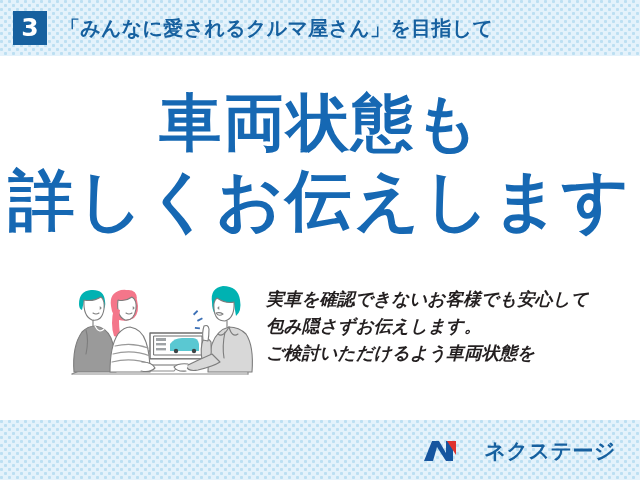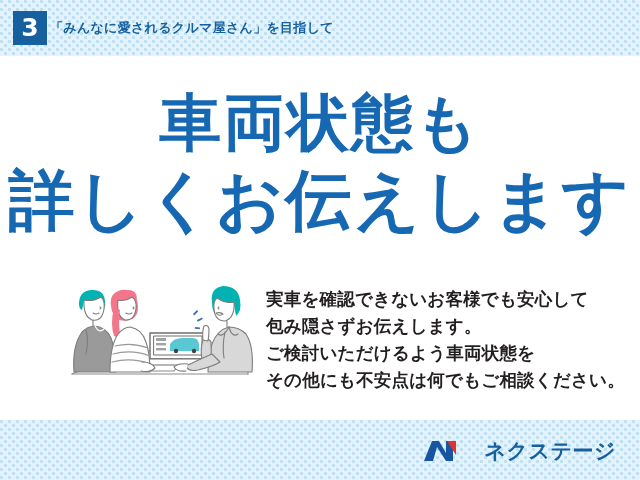--- a/index.html
+++ b/index.html
@@ -52,23 +52,23 @@
     background: #16609f;
     color: #ffffff;
     font-size: 25px;
     font-weight: bold;
     line-height: 34px;
     text-align: center;
     letter-spacing: 0;
     flex: none;
   }
   #header-title {
-    margin-left: 3px;
+    margin-left: 13px;
     color: #16609f;
-    font-size: 13px;
+    font-size: 20px;
     font-weight: bold;
     letter-spacing: 0.3px;
     white-space: nowrap;
   }
 
   
   #headline {
     position: absolute;
     top: 92px;
     left: 0;
@@ -103,20 +103,21 @@
   #body-copy {
     position: absolute;
     left: 266px;
     top: 286px;
     width: 350px;
     color: #231f20;
     font-size: 17.5px;
     font-weight: bold;
     line-height: 27px;
     letter-spacing: 0.2px;
+    font-style: italic;
   }
   .copy-line { display: block; white-space: nowrap; }
 
   
   #footer-band {
     top: 420px;
     height: 60px;
   }
   #logo {
     position: absolute;
@@ -234,21 +235,20 @@
         <path d="M135 44 l5 -2.6 l0.8 1.7 l-5 2.6 Z"></path>
         <path d="M133 51 l5 0.4 l-0.2 1.8 l-5 -0.4 Z"></path>
       </g>
     </svg>
   </div>
 
   <div id="body-copy">
     <span class="copy-line">実車を確認できないお客様でも安心して</span>
     <span class="copy-line">包み隠さずお伝えします。</span>
     <span class="copy-line">ご検討いただけるよう車両状態を</span>
-    <span class="copy-line">その他にも不安点は何でもご相談ください。</span>
   </div>
 
   <div id="footer-band" class="dot-band"></div>
   <div id="logo">
     <svg id="logo-mark" width="40" height="26" viewBox="0 0 40 26" xmlns="http://www.w3.org/2000/svg">
       <path d="M2 23 L10 3 L17 3 L24 15 L24 3 L31 3 L31 23 L24 23 L15 9 L11 23 Z" fill="#16559f"></path>
       <path d="M25 3 L34 3 L34 17 Z" fill="#e0322e"></path>
     </svg>
     <span id="logo-text">ネクステージ</span>
   </div>

